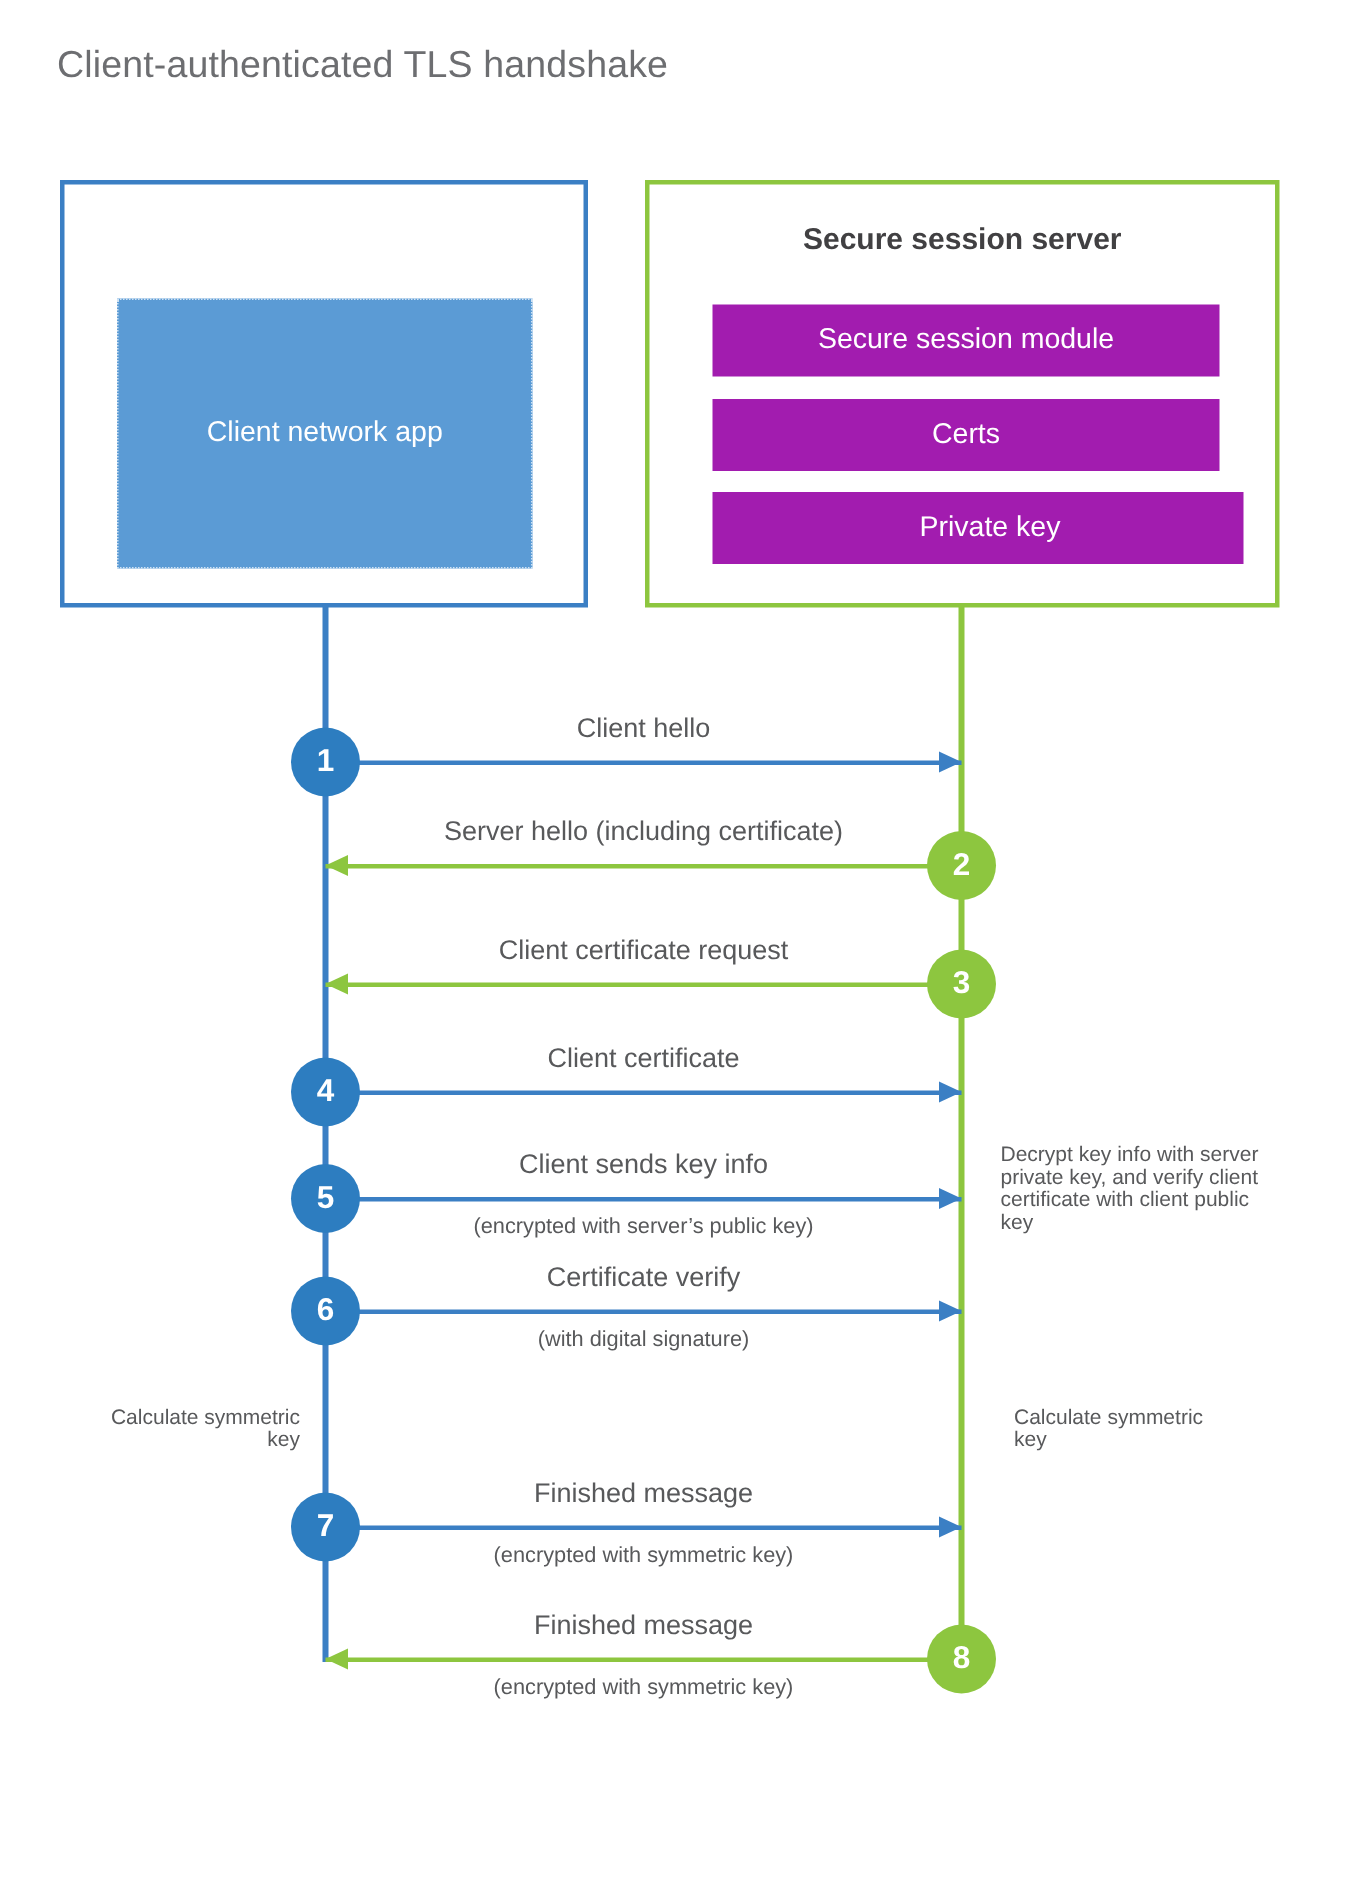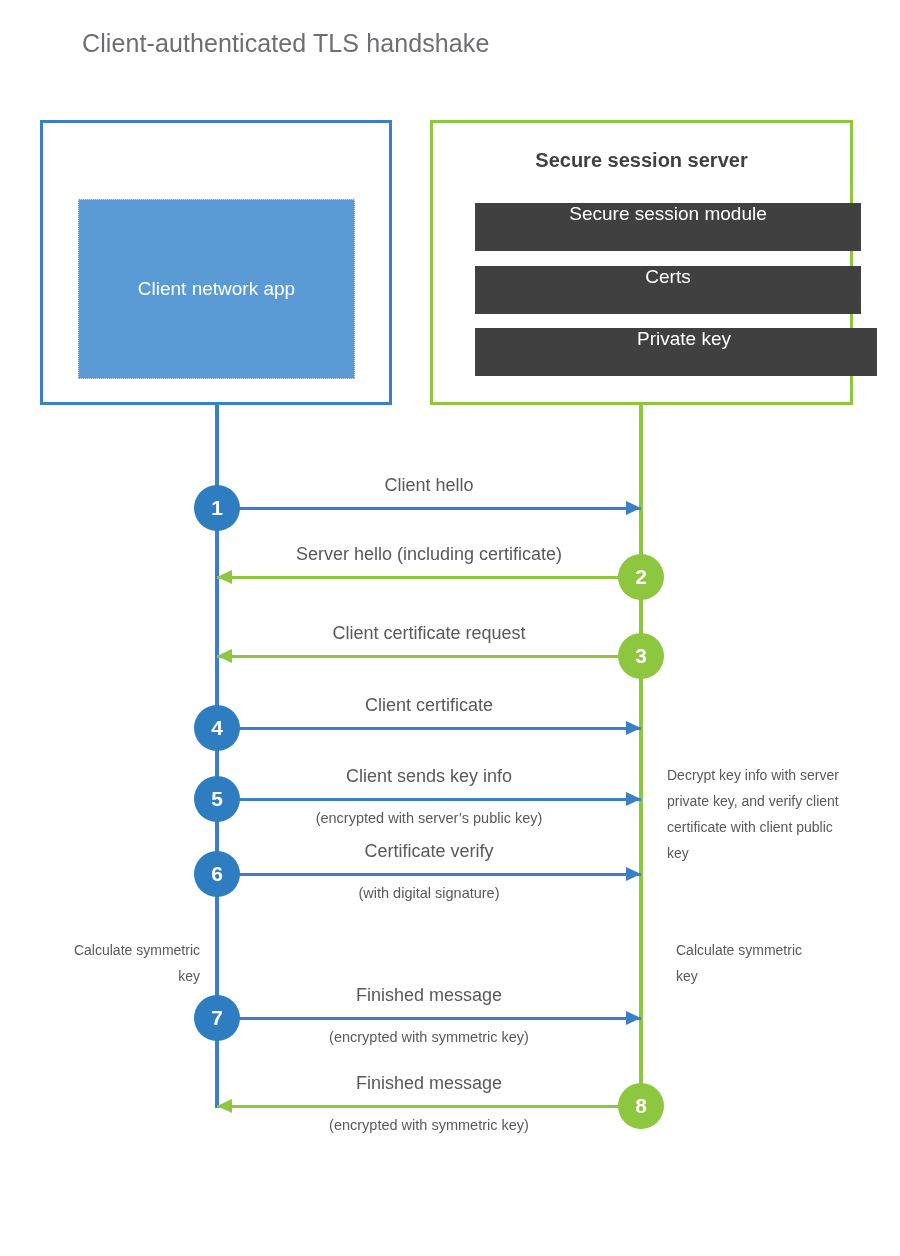--- a/index.html
+++ b/index.html
@@ -22,21 +22,20 @@
   
   #page-title {
     position: absolute;
     left: 38px;
     top: 29px;
     font-size: 25px;
     font-weight: 400;
     color: #6d6e71;
     letter-spacing: 0.1px;
     white-space: nowrap;
-    margin-left: 44px;
   }
 
   
   .party-box {
     position: absolute;
     background: #ffffff;
     box-sizing: border-box;
   }
   #client-box {
     left: 40px;
@@ -83,25 +82,25 @@
     font-size: 19px;
     line-height: 26px;
     text-align: center;
     width: 180px;
   }
 
   
   .server-bar {
     position: absolute;
     left: 42px;
-    width: 386px;
+    width: 338px;
     height: 48px;
-    background: #404040;
+    background: #a21caf;
     display: flex;
-    align-items: flex-start;
+    align-items: center;
     justify-content: center;
   }
   .server-bar-label {
     color: #ffffff;
     font-size: 19px;
   }
   #server-bar-0 { top: 80px; }
   #server-bar-1 { top: 143px; }
   #server-bar-2 { top: 205px; padding-left: 16px; }
 
@@ -187,21 +186,21 @@
     top: 12px;
     font-size: 14.5px;
     color: #58595b;
     white-space: nowrap;
   }
 
   
   .side-note {
     position: absolute;
     font-size: 14px;
-    line-height: 26px;
+    line-height: 15px;
     color: #58595b;
   }
   #note-decrypt {
     left: 667px;
     top: 762px;
     width: 185px;
     text-align: left;
   }
   #note-client-calc {
     left: 60px;

